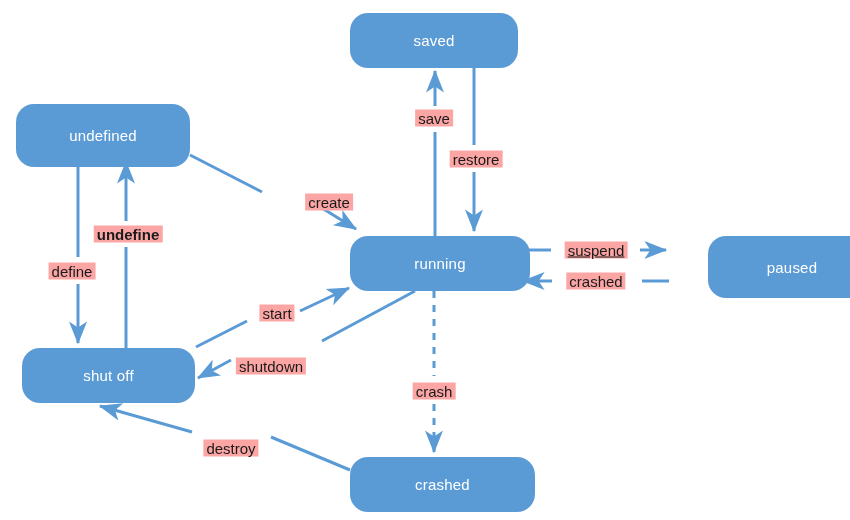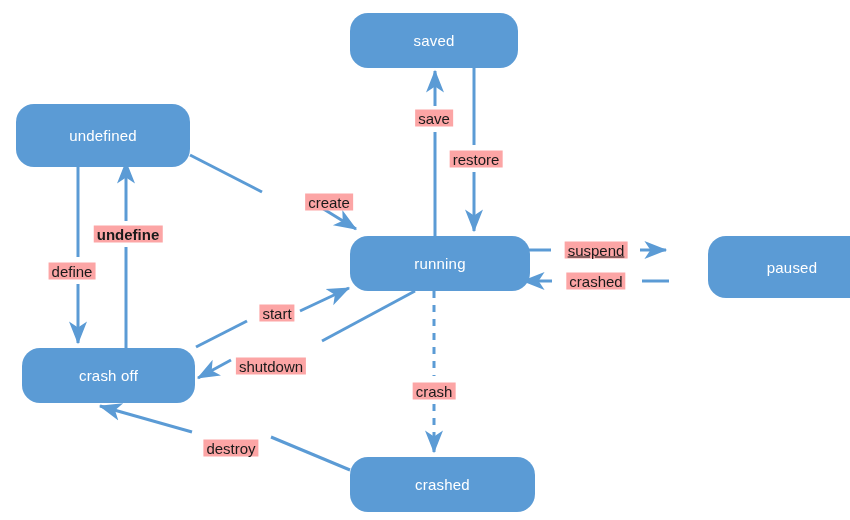--- a/index.html
+++ b/index.html
@@ -132,21 +132,21 @@
 
   <div class="state-node" style="left:350px; top:236px; width:180px; height:55px;">
     <span class="state-label">running</span>
   </div>
 
   <div class="state-node" style="left:708px; top:236px; width:168px; height:62px;">
     <span class="state-label">paused</span>
   </div>
 
   <div class="state-node" style="left:22px; top:348px; width:173px; height:55px;">
-    <span class="state-label">crash off</span>
+    <span class="state-label">shut off</span>
   </div>
 
   <div class="state-node" style="left:350px; top:457px; width:185px; height:55px;">
     <span class="state-label">crashed</span>
   </div>
 
   <div class="edge-label" style="left:434px; top:118px;">save</div>
 
   <div class="edge-label" style="left:476px; top:159px;">restore</div>
 

